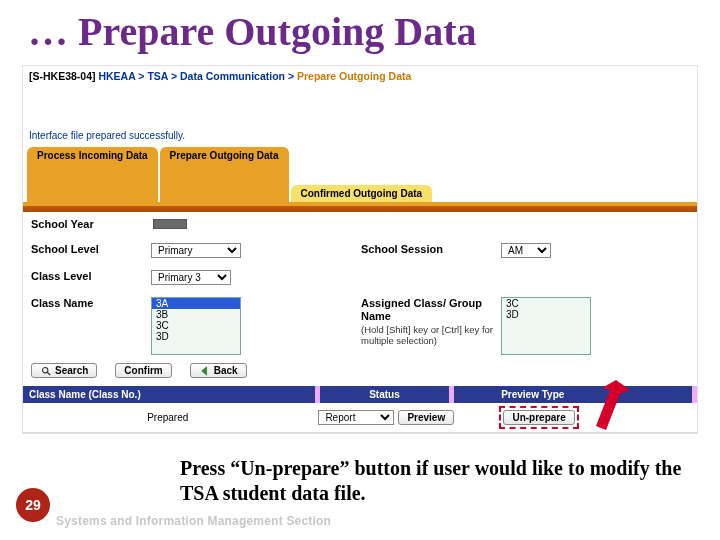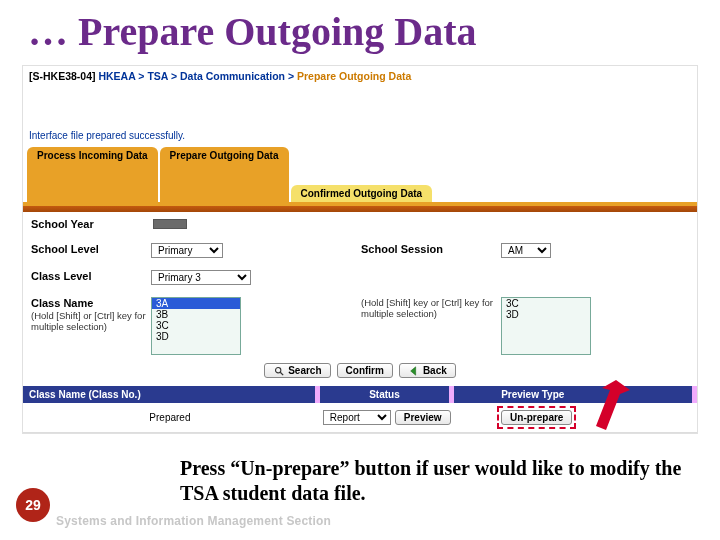--- a/index.html
+++ b/index.html
@@ -26,21 +26,21 @@
   .orange-divider { height: 6px; background: linear-gradient(#c45a0f,#a34708); margin: 0; }
 
   .form-grid { display: grid; grid-template-columns: 120px 210px 140px 1fr; row-gap: 12px; padding: 6px 8px 4px 8px; align-items: start; }
   .label { font-weight: 700; font-size: 11px; color: #000; line-height: 1.2; }
   .sublabel { font-weight: 400; font-size: 9.5px; color: #333; }
   .select { font-size: 10px; padding: 0 2px; border: 1px solid #888; background: #fff; }
   .listbox { font-size: 10px; border: 1px solid #7a9; background: #f0f8f4; width: 90px; height: 58px; overflow: hidden; }
   .listbox .opt { padding: 0 4px; }
   .listbox .opt.sel { background: #2a5bd7; color: #fff; }
 
-  .actionrow { padding: 4px 8px; display: flex; gap: 6px; align-items: center; justify-content: center; }
+  .actionrow { padding: 4px 8px; display: flex; gap: 18px; align-items: center; }
   .btn-classic { display: inline-flex; align-items: center; gap: 3px; background: linear-gradient(#fff,#e8e8e8); border: 1px solid #888; border-radius: 3px; padding: 1px 8px; font-size: 10px; font-weight: 700; cursor: pointer; }
   .btn-classic .mini-icon { width: 12px; height: 10px; display: inline-block; }
   .mini-icon svg { width: 100%; height: 100%; display: block; }
 
   .gridhead { display: grid; grid-template-columns: 2.2fr 1fr 1.2fr .6fr; background: #2a3a8f; color: #fff; font-weight: 700; font-size: 10px; margin: 4px 0 0 0; }
   .gridhead > div { padding: 3px 6px; border-right: 5px solid #f0abfc; text-align: center; }
   .gridhead > div:first-child { text-align: left; }
 
   .gridrow { display: grid; grid-template-columns: 2.2fr 1fr 1.2fr .6fr; font-size: 10px; border-bottom: 1px solid #ddd; align-items: center; }
   .gridrow > div { padding: 3px 6px; }
@@ -89,42 +89,42 @@
 
     <div class="orange-divider"></div>
 
     <div class="form-grid">
       <div class="label">School Year</div>
       <div class="val-static"><span class="redact"></span></div>
       <div></div>
         <div></div>
 
       <div class="label">School Level</div>
-      <div><select class="select" style="width:72px"><option>Primary</option></select></div>
+      <div><select class="select" style="width:90px"><option>Primary</option></select></div>
       <div class="label">School Session</div>
       <div><select class="select" style="width:50px"><option>AM</option></select></div>
 
       <div class="label">Class Level</div>
-      <div><select class="select" style="width:100px"><option>Primary 3</option></select></div>
+      <div><select class="select" style="width:80px"><option>Primary 3</option></select></div>
       <div></div>
         <div></div>
 
       <div>
         <div class="label">Class Name</div>
-        <div class="sublabel">(Hold [Shift] or [Ctrl] key for multiple selection)</div>
       </div>
       <div>
         <div class="listbox">
           <div class="opt sel">3A</div>
           <div class="opt">3B</div>
           <div class="opt">3C</div>
           <div class="opt">3D</div>
         </div>
       </div>
       <div>
+        <div class="label">Assigned Class/ Group Name</div>
         <div class="sublabel">(Hold [Shift] key or [Ctrl] key for multiple selection)</div>
       </div>
       <div>
         <div class="listbox">
           <div class="opt">3C</div>
           <div class="opt">3D</div>
         </div>
       </div>
     </div>
 
@@ -154,21 +154,21 @@
     <div class="gridhead">
       <div>Class Name (Class No.)</div>
       <div>Status</div>
       <div>Preview Type</div>
       <div></div>
     </div>
 
     <div class="gridrow">
       <div style="text-align:center">Prepared</div>
       <div class="preview-cell">
-        <select class="select" style="width:68px"><option>Report</option></select>
+        <select class="select" style="width:76px"><option>Report</option></select>
         <button class="btn-classic">
             <span>Preview</span>
           </button>
       </div>
       <div style="text-align:center">
         <span class="unprepare-box">
           <button class="btn-classic">
               <span>Un-prepare</span>
             </button>
         </span>

